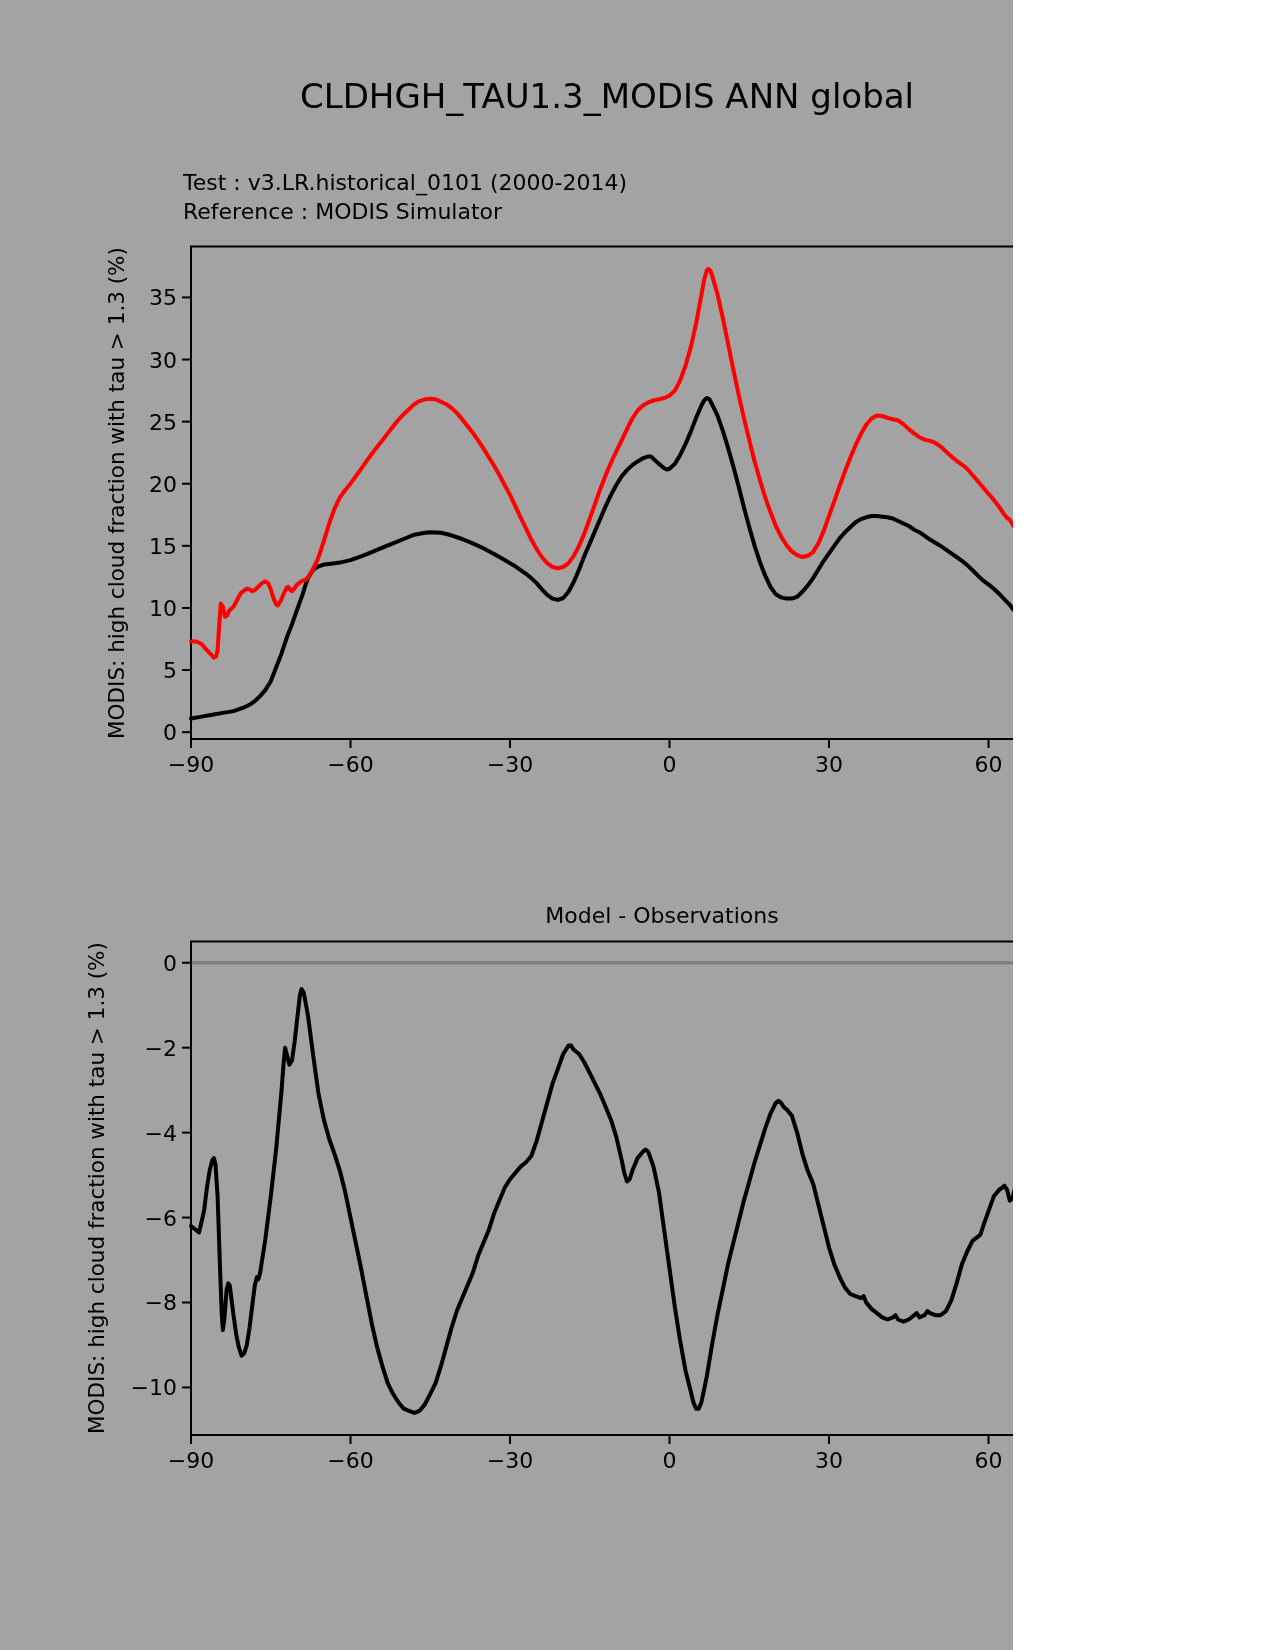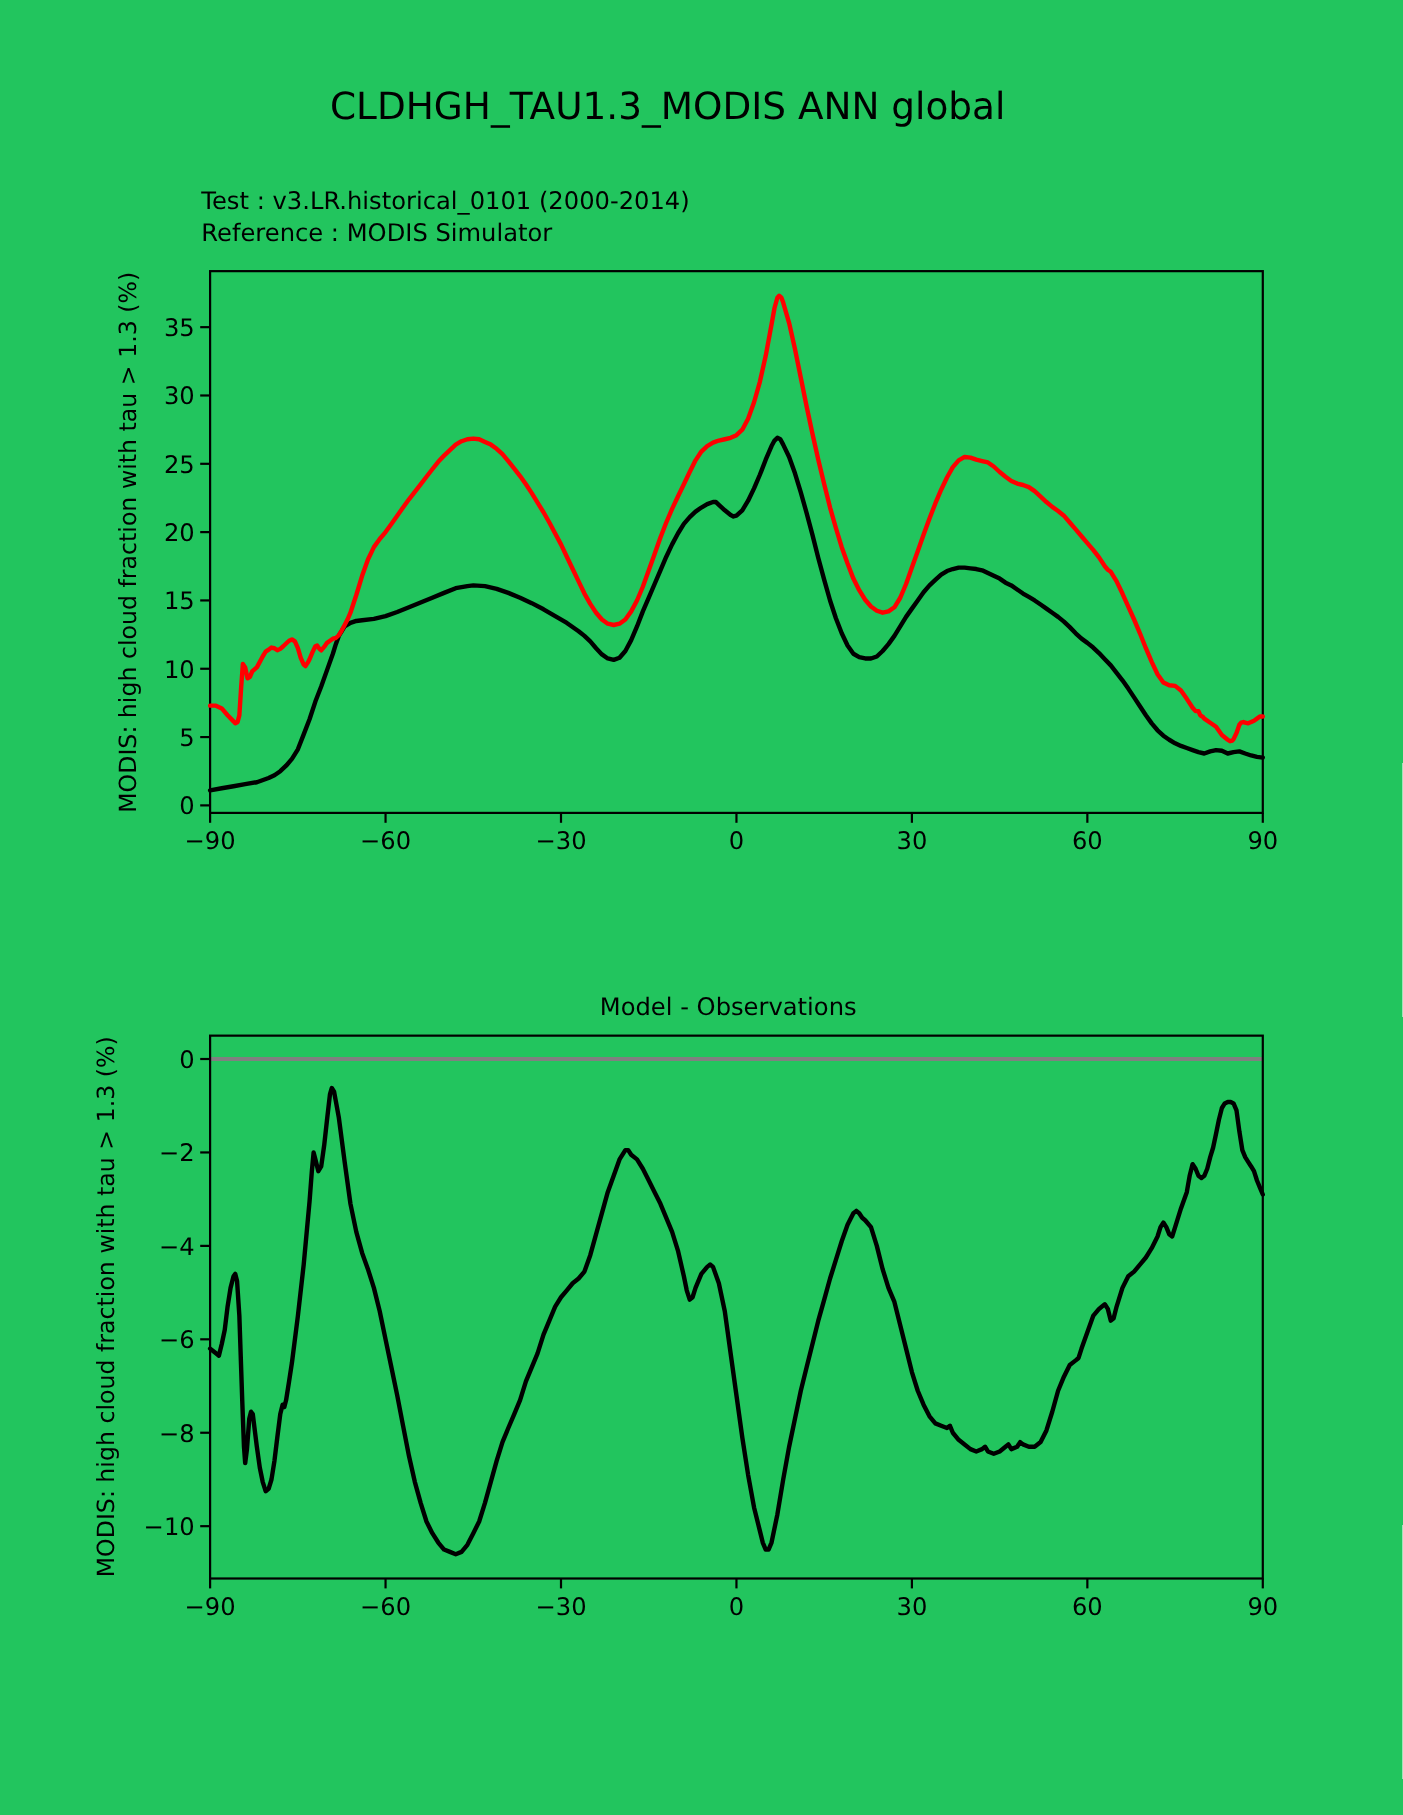--- a/index.html
+++ b/index.html
@@ -1,16 +1,16 @@
 <!DOCTYPE html>
 <html><head>
 <meta charset="utf-8">
 <style>
   html,body{margin:0;padding:0;background:#ffffff;}
-  #page{position:relative;width:1275px;height:1650px;background:#22c55e;overflow:hidden;
+  #page{position:relative;width:1013px;height:1650px;background:#a3a3a3;overflow:hidden;
         font-family:"DejaVu Sans","Liberation Sans",sans-serif;text-align:center;}
   svg text{font-family:"DejaVu Sans","Liberation Sans",sans-serif;fill:#000000;}
 </style>
 </head>
 <body>
 
 <div id="page">
   <svg id="fig" width="1275" height="1650" viewBox="0 0 1275 1650">
 
     <text x="607" y="108" text-anchor="middle" font-size="34">CLDHGH_TAU1.3_MODIS ANN global</text>

